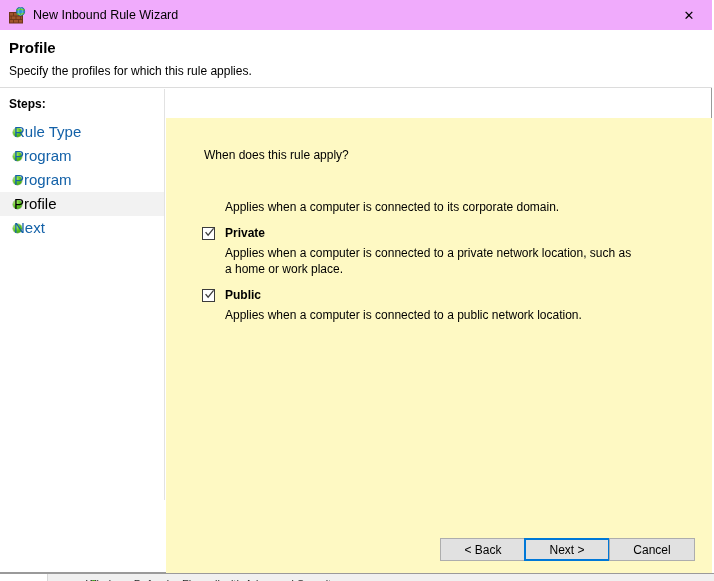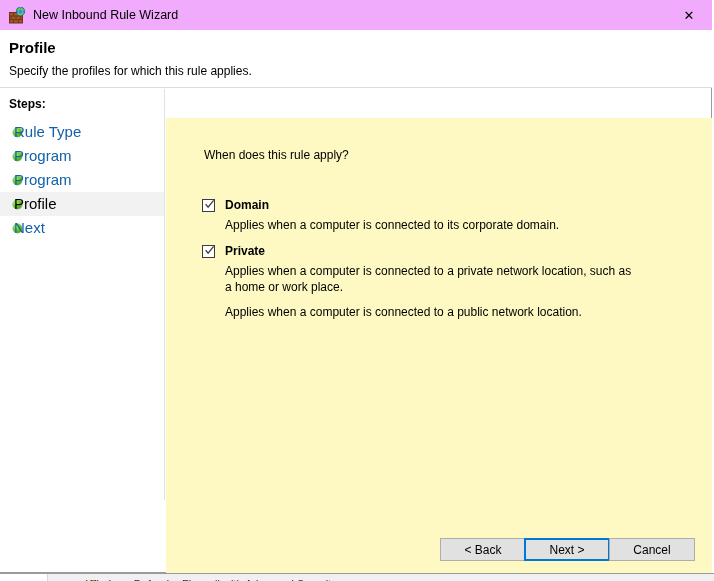--- a/index.html
+++ b/index.html
@@ -352,44 +352,44 @@
     </div>
   </div>
 
   <div id="content">
 
     <div id="question">When does this rule apply?</div>
 
     <div id="options">
 
       <div class="option">
-        <div class="option-row">
-          <span class="checkbox">
-            <svg class="tick" viewBox="0 0 11 11">
-              <path d="M1.6 5.1 L4.1 8.2 L9.6 1.3" fill="none" stroke="#3c3c3c" stroke-width="1.25"></path>
-            </svg>
-          </span>
-          <span class="option-title">Domain</span>
-        </div>
         <div class="option-desc">Applies when a computer is connected to its corporate domain.</div>
       </div>
 
       <div class="option">
         <div class="option-row">
           <span class="checkbox">
             <svg class="tick" viewBox="0 0 11 11">
               <path d="M1.6 5.1 L4.1 8.2 L9.6 1.3" fill="none" stroke="#3c3c3c" stroke-width="1.25"></path>
             </svg>
           </span>
           <span class="option-title">Private</span>
         </div>
         <div class="option-desc">Applies when a computer is connected to a private network location, such as a home or work place.</div>
       </div>
 
       <div class="option">
+        <div class="option-row">
+          <span class="checkbox">
+            <svg class="tick" viewBox="0 0 11 11">
+              <path d="M1.6 5.1 L4.1 8.2 L9.6 1.3" fill="none" stroke="#3c3c3c" stroke-width="1.25"></path>
+            </svg>
+          </span>
+          <span class="option-title">Public</span>
+        </div>
         <div class="option-desc">Applies when a computer is connected to a public network location.</div>
       </div>
 
     </div>
   </div>
 
   <div id="buttonbar">
     <button class="dlg-button" id="btn-back">&lt; Back</button>
     <button class="dlg-button focused" id="btn-next">Next &gt;</button>
     <button class="dlg-button" id="btn-cancel">Cancel</button>

